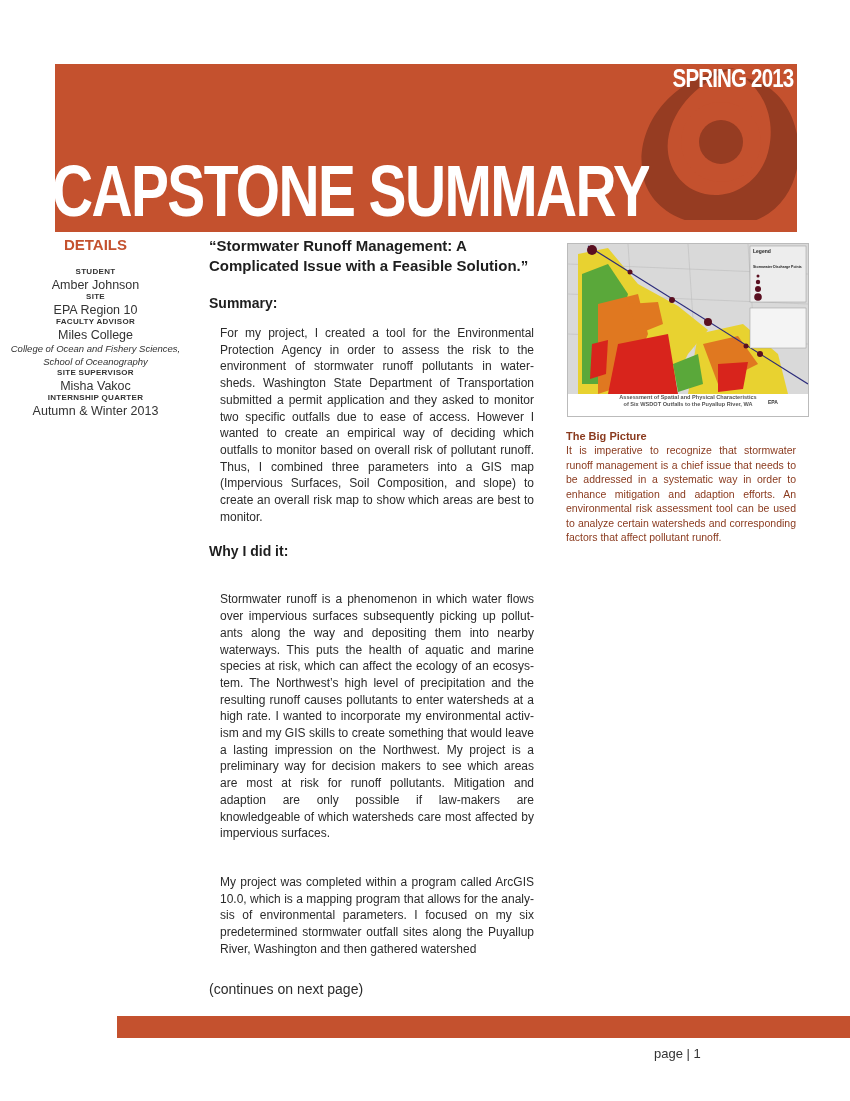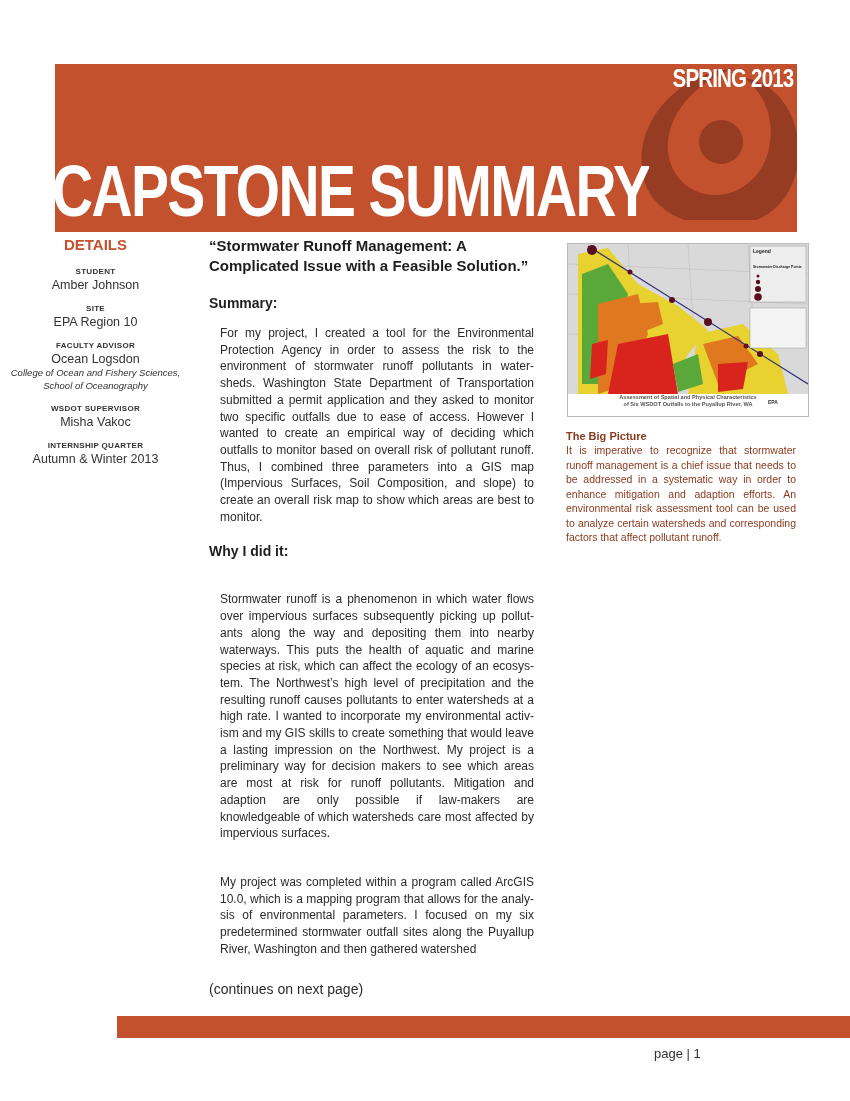--- a/index.html
+++ b/index.html
@@ -10,21 +10,21 @@
                  background: #c4512e; overflow: hidden; }
   .swirl { position: absolute; left: 560px; top: 0; width: 182px; height: 156px; }
   .season { position: absolute; right: 4px; top: 0px; color: #fff; font-family: "Liberation Sans", sans-serif;
             font-weight: bold; font-size: 25px; letter-spacing: -1px; transform: scaleX(0.82); transform-origin: right top; }
   .title { position: absolute; left: 52px; top: 160px; color: #fff; font-family: "Liberation Sans", sans-serif;
            font-weight: bold; font-size: 72px; line-height: 62px; letter-spacing: -2px; transform: scaleX(0.79);
            transform-origin: left top; white-space: nowrap; height: 62px; overflow: hidden; }
 
   .sidebar { position: absolute; left: 8px; top: 236px; width: 175px; text-align: center; }
   .sidebar .heading { color: #c4512e; font-family: "Liberation Sans", sans-serif; font-weight: bold; font-size: 15px; margin-bottom: 14px; }
-  .sidebar .label { font-family: "Liberation Sans", sans-serif; font-size: 8px; font-weight: bold; color: #333; letter-spacing: 0.3px; margin-top: 12px; }
+  .sidebar .label { font-family: "Liberation Sans", sans-serif; font-size: 8px; font-weight: bold; color: #333; letter-spacing: 0.3px; }
   .sidebar .label.first { margin-top: 0; }
   .sidebar .value { font-family: "Liberation Sans", sans-serif; font-size: 12.5px; color: #333; margin-top: 2px; }
   .sidebar .sub { font-family: "Liberation Sans", sans-serif; font-style: italic; font-size: 9.5px; color: #333; line-height: 13px; }
 
   .main { position: absolute; left: 209px; top: 236px; width: 336px; }
   .main .quote-title { font-family: Liberation Sans, sans-serif; font-weight: bold; font-size: 15px; line-height: 20px; color: #1e1e1e; }
   .main h2 { font-family: "Liberation Sans", sans-serif; font-weight: bold; font-size: 14px; margin: 0; color: #1e1e1e; }
   .main p { font-family: "Liberation Sans", sans-serif; font-size: 12px; line-height: 16.7px; text-align: justify; margin: 11px; color: #2b2b2b; }
   .summary-h { margin-top: 19px !important; }
   .summary-p { margin-top: 14px !important; }
@@ -60,24 +60,24 @@
 <div class="sidebar">
   <div class="heading">DETAILS</div>
 
   <div class="label first">STUDENT</div>
   <div class="value">Amber Johnson</div>
 
   <div class="label">SITE</div>
   <div class="value">EPA Region 10</div>
 
   <div class="label">FACULTY ADVISOR</div>
-  <div class="value">Ocean Logsdon</div>
+  <div class="value">Miles College</div>
   <div class="sub">College of Ocean and Fishery Sciences, School of Oceanography</div>
 
-  <div class="label">WSDOT SUPERVISOR</div>
+  <div class="label">SITE SUPERVISOR</div>
   <div class="value">Misha Vakoc</div>
 
   <div class="label">INTERNSHIP QUARTER</div>
   <div class="value">Autumn &amp; Winter 2013</div>
 </div>
 
 <div class="main">
   <div class="quote-title">“Stormwater Runoff Management: A Complicated Issue with a Feasible Solution.”</div>
 
   <h2 class="summary-h">Summary:</h2>

